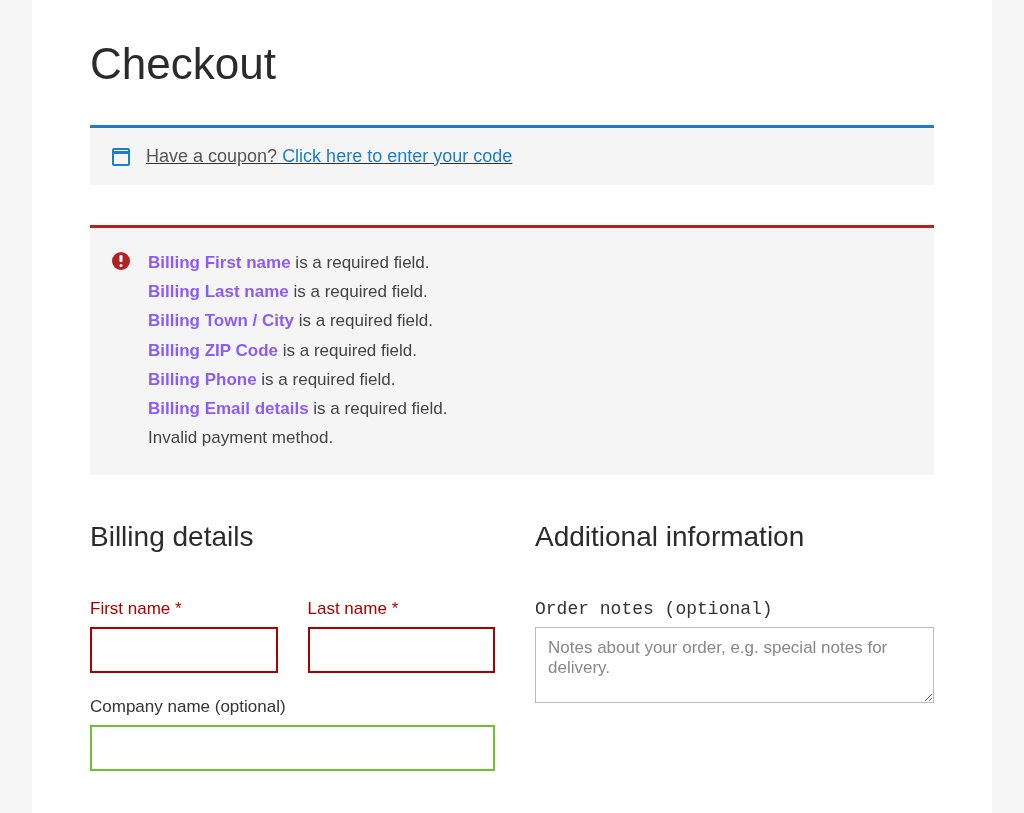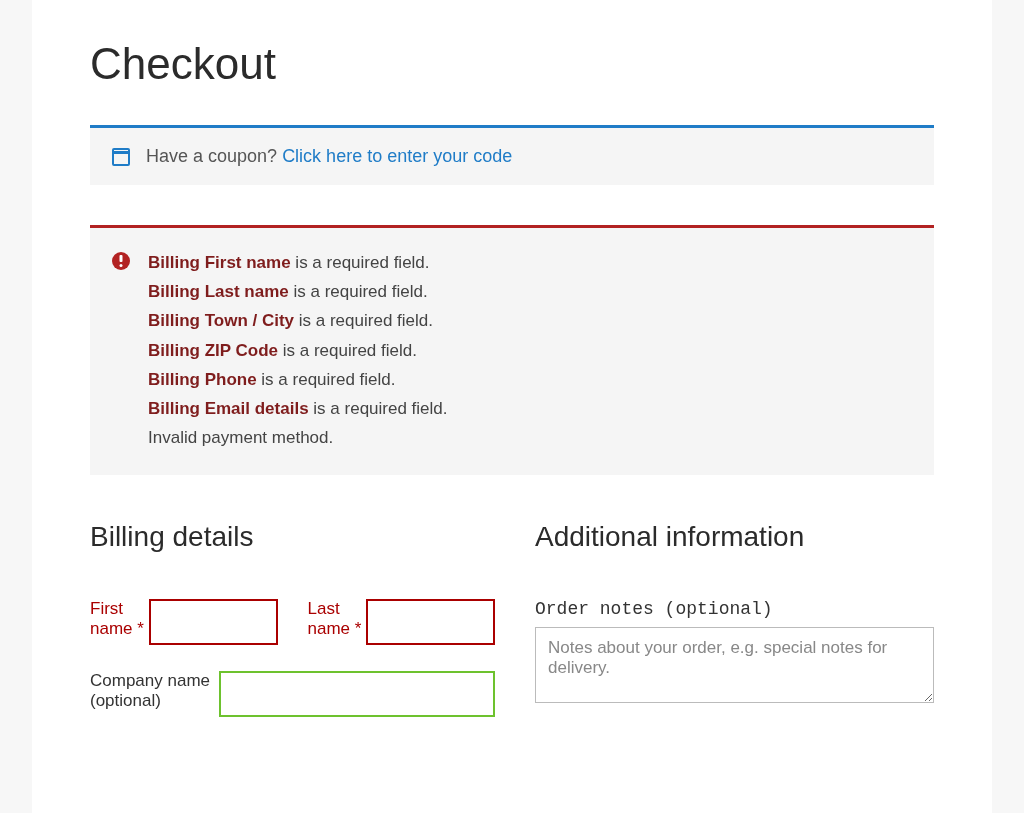--- a/index.html
+++ b/index.html
@@ -31,20 +31,21 @@
     }
     .coupon-notice {
       border-top: 3px solid #1f7cc7;
       background: #f5f5f5;
       padding: 18px 22px;
       display: flex;
       align-items: center;
       gap: 16px;
       margin-bottom: 40px;
       font-size: 18px;
+      text-decoration: underline;
     }
     .coupon-icon {
       width: 18px;
       height: 18px;
       border: 2px solid #1f7cc7;
       border-radius: 2px;
       position: relative;
       flex-shrink: 0;
     }
     .coupon-icon::before {
@@ -104,21 +105,21 @@
       border-radius: 50%;
     }
     .error-list {
       list-style: none;
       color: #444;
       font-size: 17px;
       line-height: 1.72;
     }
     .error-list li strong {
       font-weight: 700;
-      color: #7f1d1d;
+      color: #8b5cf6;
     }
     .columns {
       display: flex;
       gap: 40px;
     }
     .col-left {
       flex: 0 0 405px;
     }
     .col-right {
       flex: 1;
@@ -129,21 +130,21 @@
       color: #2b2b2b;
       margin-bottom: 46px;
     }
     .form-row-split {
       display: flex;
       gap: 30px;
       margin-bottom: 24px;
     }
     .form-field {
       display: flex;
-      flex-direction: row;
+      flex-direction: column;
     }
     .form-field.half {
       flex: 1;
     }
     .form-field.full {
       width: 100%;
       margin-bottom: 8px;
     }
     .field-label {
       font-size: 17px;

